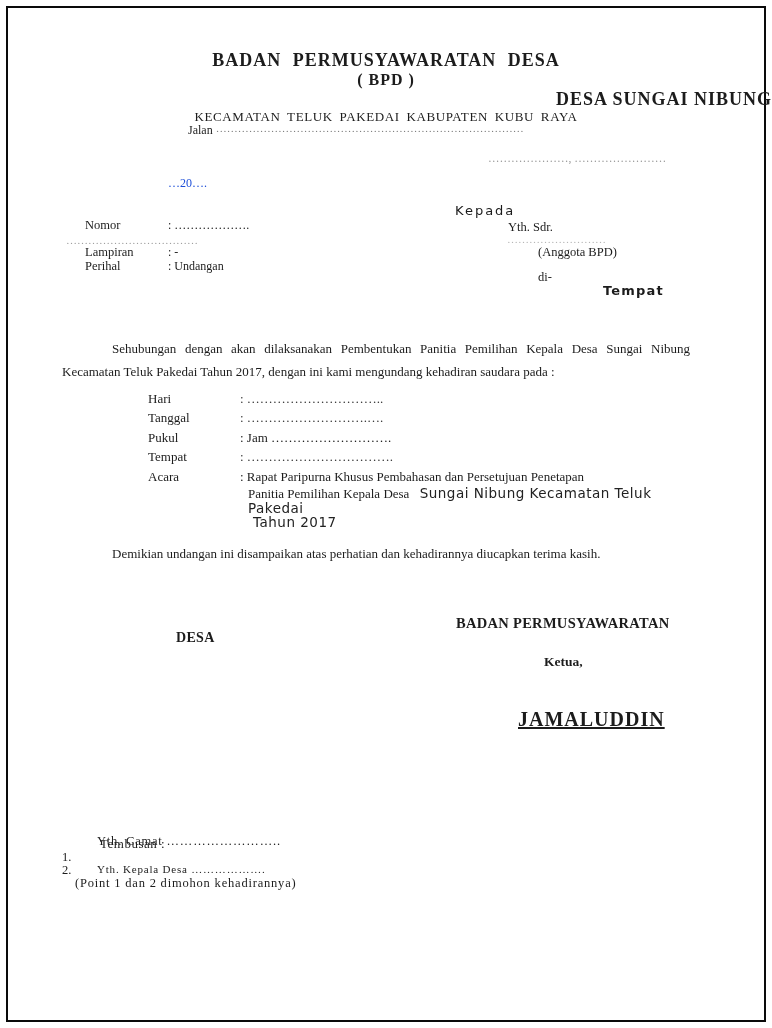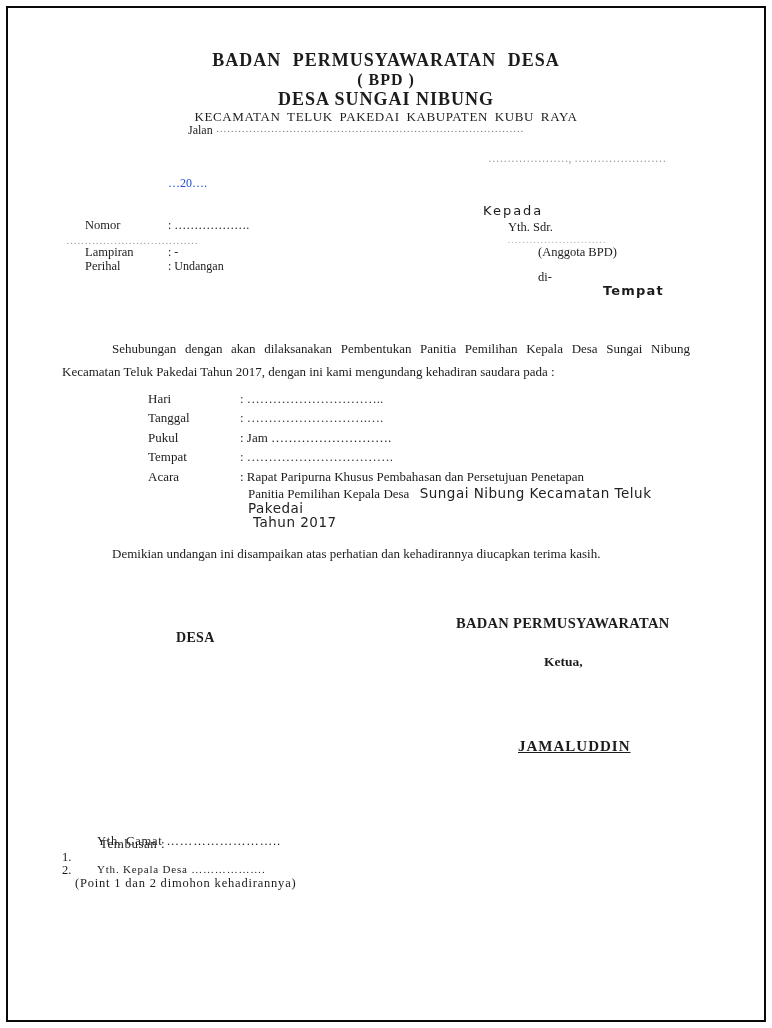--- a/index.html
+++ b/index.html
@@ -17,36 +17,36 @@
     border: 2px solid #0a0a0a;
     background: #ffffff;
   }
   .abs { position: absolute; white-space: nowrap; }
   .sans  { font-family: "DejaVu Sans", sans-serif; }
   .center { left: 0; width: 772px; text-align: center; }
   .bold { font-weight: bold; }
 
   .lh-org      { top: 50px;  font-size: 18px; letter-spacing: 1px; word-spacing: 6px; font-family: Liberation Serif, serif; }
   .lh-abbr     { top: 71px;  font-size: 16px; letter-spacing: 1px; }
-  .lh-village  { top: 89px;  font-size: 18px; letter-spacing: 1px; }
+  .lh-village  { top: 89px;  font-size: 18px; letter-spacing: 1px; text-align: right; }
   .lh-district { top: 109px; font-size: 13px; letter-spacing: 0.6px; word-spacing: 3px; }
   .street      { left: 188px; top: 122px; font-size: 12px; }
   .street .dots{ color: #787878; font-size: 11px; display: inline-block; max-width: 450px; overflow: hidden; vertical-align: baseline; }
 
   .date-dots { left: 488px; top: 152px; font-size: 11.5px; color: #9a9a9a; max-width: 186px; overflow: hidden; }
   .year-wrap { left: 168px; top: 176px; font-size: 12px; color: #1d4ed8; }
 
   .meta-label { left: 85px;  font-size: 12.5px; }
   .meta-value { left: 168px; font-size: 12px; }
   .row-nomor    { top: 218px; }
   .row-nomorwrap{ left: 66px; top: 234px; font-size: 11px; color: #9a9a9a; max-width: 190px; overflow: hidden; }
   .row-lampiran { top: 245px; }
   .row-perihal  { top: 259px; }
 
-  .kepada   { left: 455px; top: 203px; font-size: 13px; letter-spacing: 2px; color: #1b1b1b; margin-left: 28px; }
+  .kepada   { left: 455px; top: 203px; font-size: 13px; letter-spacing: 2px; color: #1b1b1b; }
   .rec-to   { left: 508px; top: 220px; font-size: 12.5px; }
   .rec-dots { left: 507px; top: 233px; font-size: 11px; color: #b2b2b2; max-width: 196px; overflow: hidden; }
   .rec-role { left: 538px; top: 245px; font-size: 12.5px; }
   .rec-di   { left: 538px; top: 270px; font-size: 12.5px; }
   .rec-place{ left: 603px; top: 283px; font-size: 13px; letter-spacing: 1.2px; font-weight: bold; }
 
   .para {
     position: absolute;
     left: 62px; width: 628px;
     font-size: 13px; line-height: 23px;
@@ -66,21 +66,21 @@
   .dots13 { color: #3a3a3a; }
   .acara-l2 { left: 248px; top: 485px; font-size: 13px; }
   .acara-l3 { left: 248px; top: 500px; }
   .acara-l4 { left: 245px; top: 514px; margin-left: 8px; }
   .acara-sans { font-family: "DejaVu Sans", sans-serif; font-size: 13.5px; letter-spacing: 0.5px; color: #222; }
   .gap-left { margin-left: 7px; margin-top: 22px; }
 
   .sig-org1 { left: 456px; top: 615px; font-size: 14.5px; letter-spacing: 0.3px; }
   .sig-org2 { left: 176px; top: 630px; font-size: 14px; letter-spacing: 0.3px; }
   .sig-title{ left: 544px; top: 654px; font-size: 13.5px; }
-  .sig-name { left: 518px; top: 738px; font-size: 15px; letter-spacing: 1px; text-decoration: underline; }
+  .sig-name { left: 518px; top: 708px; font-size: 20px; letter-spacing: 1px; text-decoration: underline; }
 
   .tb-heading { left: 100px; top: 836px; font-size: 13px; letter-spacing: 0.5px; }
   .tb-num1 { left: 62px; top: 850px; font-size: 12.5px; }
   .tb-txt1 { left: 97px; top: 834px; font-size: 12.5px; letter-spacing: 0.8px; }
   .tb-num2 { left: 62px; top: 863px; font-size: 12.5px; }
   .tb-txt2 { left: 97px; top: 863px; font-size: 11px; letter-spacing: 0.8px; }
   .tb-note { left: 75px; top: 876px; font-size: 12.5px; letter-spacing: 0.8px; }
 </style>
 </head>
 <body>

